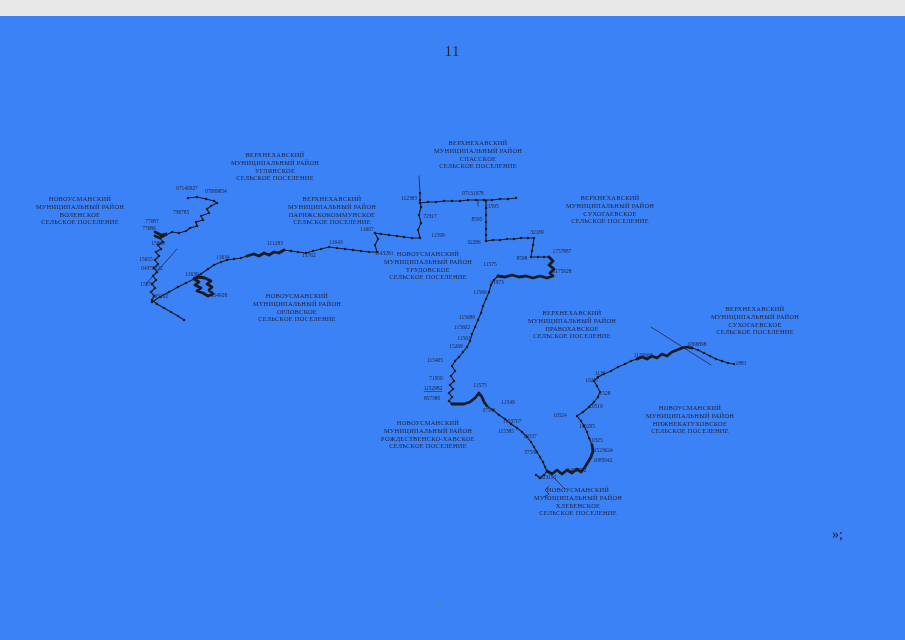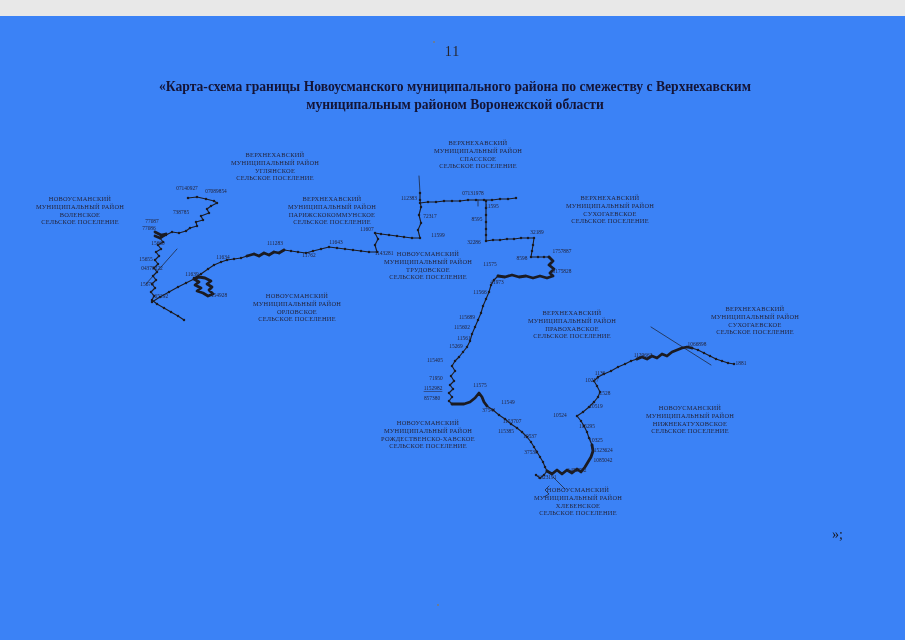--- a/index.html
+++ b/index.html
@@ -20,24 +20,20 @@
     position:absolute;top:511px;left:832px;font-size:14px;color:#1a1a22;
   }
   #map-svg{position:absolute;left:0;top:0;}
   .artifact-dot{position:absolute;width:2px;height:2px;border-radius:50%;background:#7a7a7a;}
 </style>
 </head>
 <body>
 
 <div id="page">
   <div id="page-number">11</div>
-  <div id="title-block" style="color: rgb(20, 20, 54);">
-    <div>«Карта-схема границы Новоусманского муниципального района по смежеству с Верхнехавским</div>
-    <div>муниципальным районом Воронежской области</div>
-  </div>
   <svg id="map-svg" width="905" height="640" viewBox="0 0 905 640">
       <path d="M188,182 L197,181 L206,183 L214,185 L217,187 L211,190 L207,193 L209,197 L201,200 L203,204 L196,206 L197,210 L190,212 L186,215 L179,217 L172,216 L166,219 L160,222 L163,226 L158,229 L161,233 L156,236 L159,240 L155,244 L158,248 L154,252 L157,256 L153,260 L156,264 L152,268 L155,272 L151,276 L154,280 L152,284 L157,288 L164,292 L171,296 L178,300 L184,304" fill="none" stroke="#1b1b22" stroke-width="1.1" stroke-linejoin="round" stroke-linecap="round"></path>
       <circle cx="188" cy="182" r="1.25" fill="#1b1b22"></circle>
       <circle cx="197" cy="181" r="1.25" fill="#1b1b22"></circle>
       <circle cx="206" cy="183" r="1.25" fill="#1b1b22"></circle>
       <circle cx="214" cy="185" r="1.25" fill="#1b1b22"></circle>
       <circle cx="217" cy="187" r="1.25" fill="#1b1b22"></circle>
       <circle cx="211" cy="190" r="1.25" fill="#1b1b22"></circle>
       <circle cx="207" cy="193" r="1.25" fill="#1b1b22"></circle>
       <circle cx="209" cy="197" r="1.25" fill="#1b1b22"></circle>

